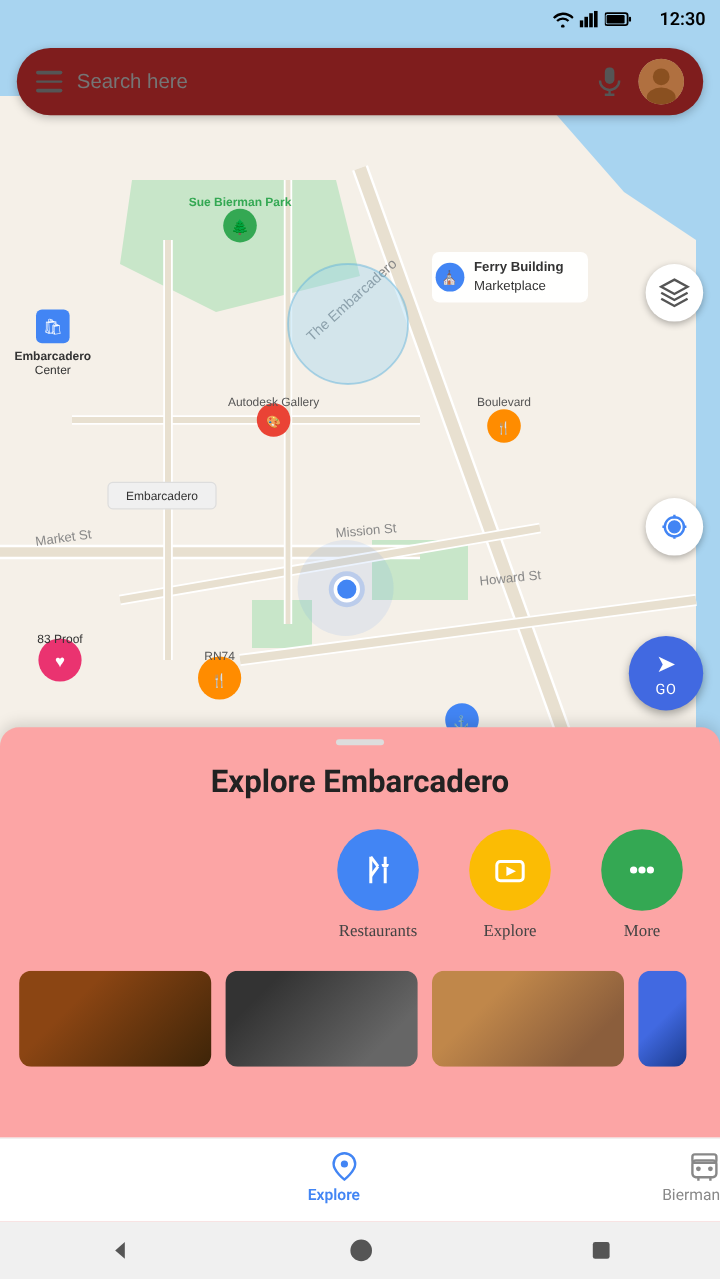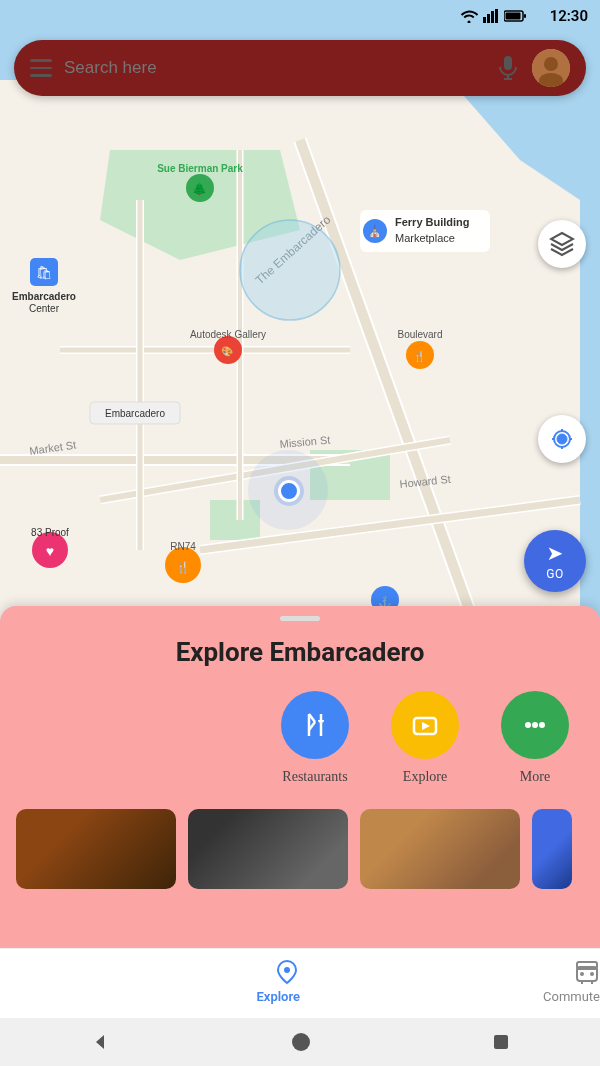--- a/index.html
+++ b/index.html
@@ -552,21 +552,21 @@
     </div>
     <div class="nav-item">
       <svg width="26" height="26" viewBox="0 0 26 26" fill="none">
         <rect x="3" y="8" width="20" height="14" rx="3" stroke="#888" stroke-width="2" fill="none"></rect>
         <rect x="3" y="3" width="20" height="7" rx="2" stroke="#888" stroke-width="2" fill="none"></rect>
         <line x1="8" y1="22" x2="8" y2="25" stroke="#888" stroke-width="2"></line>
         <line x1="18" y1="22" x2="18" y2="25" stroke="#888" stroke-width="2"></line>
         <circle cx="8" cy="15" r="2" fill="#888"></circle>
         <circle cx="18" cy="15" r="2" fill="#888"></circle>
       </svg>
-      <span class="nav-label">Commute</span>
+      <span class="nav-label">Bierman</span>
     </div>
   </div>
 </div>
 
 <div class="android-nav">
   <div class="android-btn">
     <svg width="20" height="20" viewBox="0 0 20 20">
       <polygon points="14,3 6,10 14,17" fill="#555"></polygon>
     </svg>
   </div>

